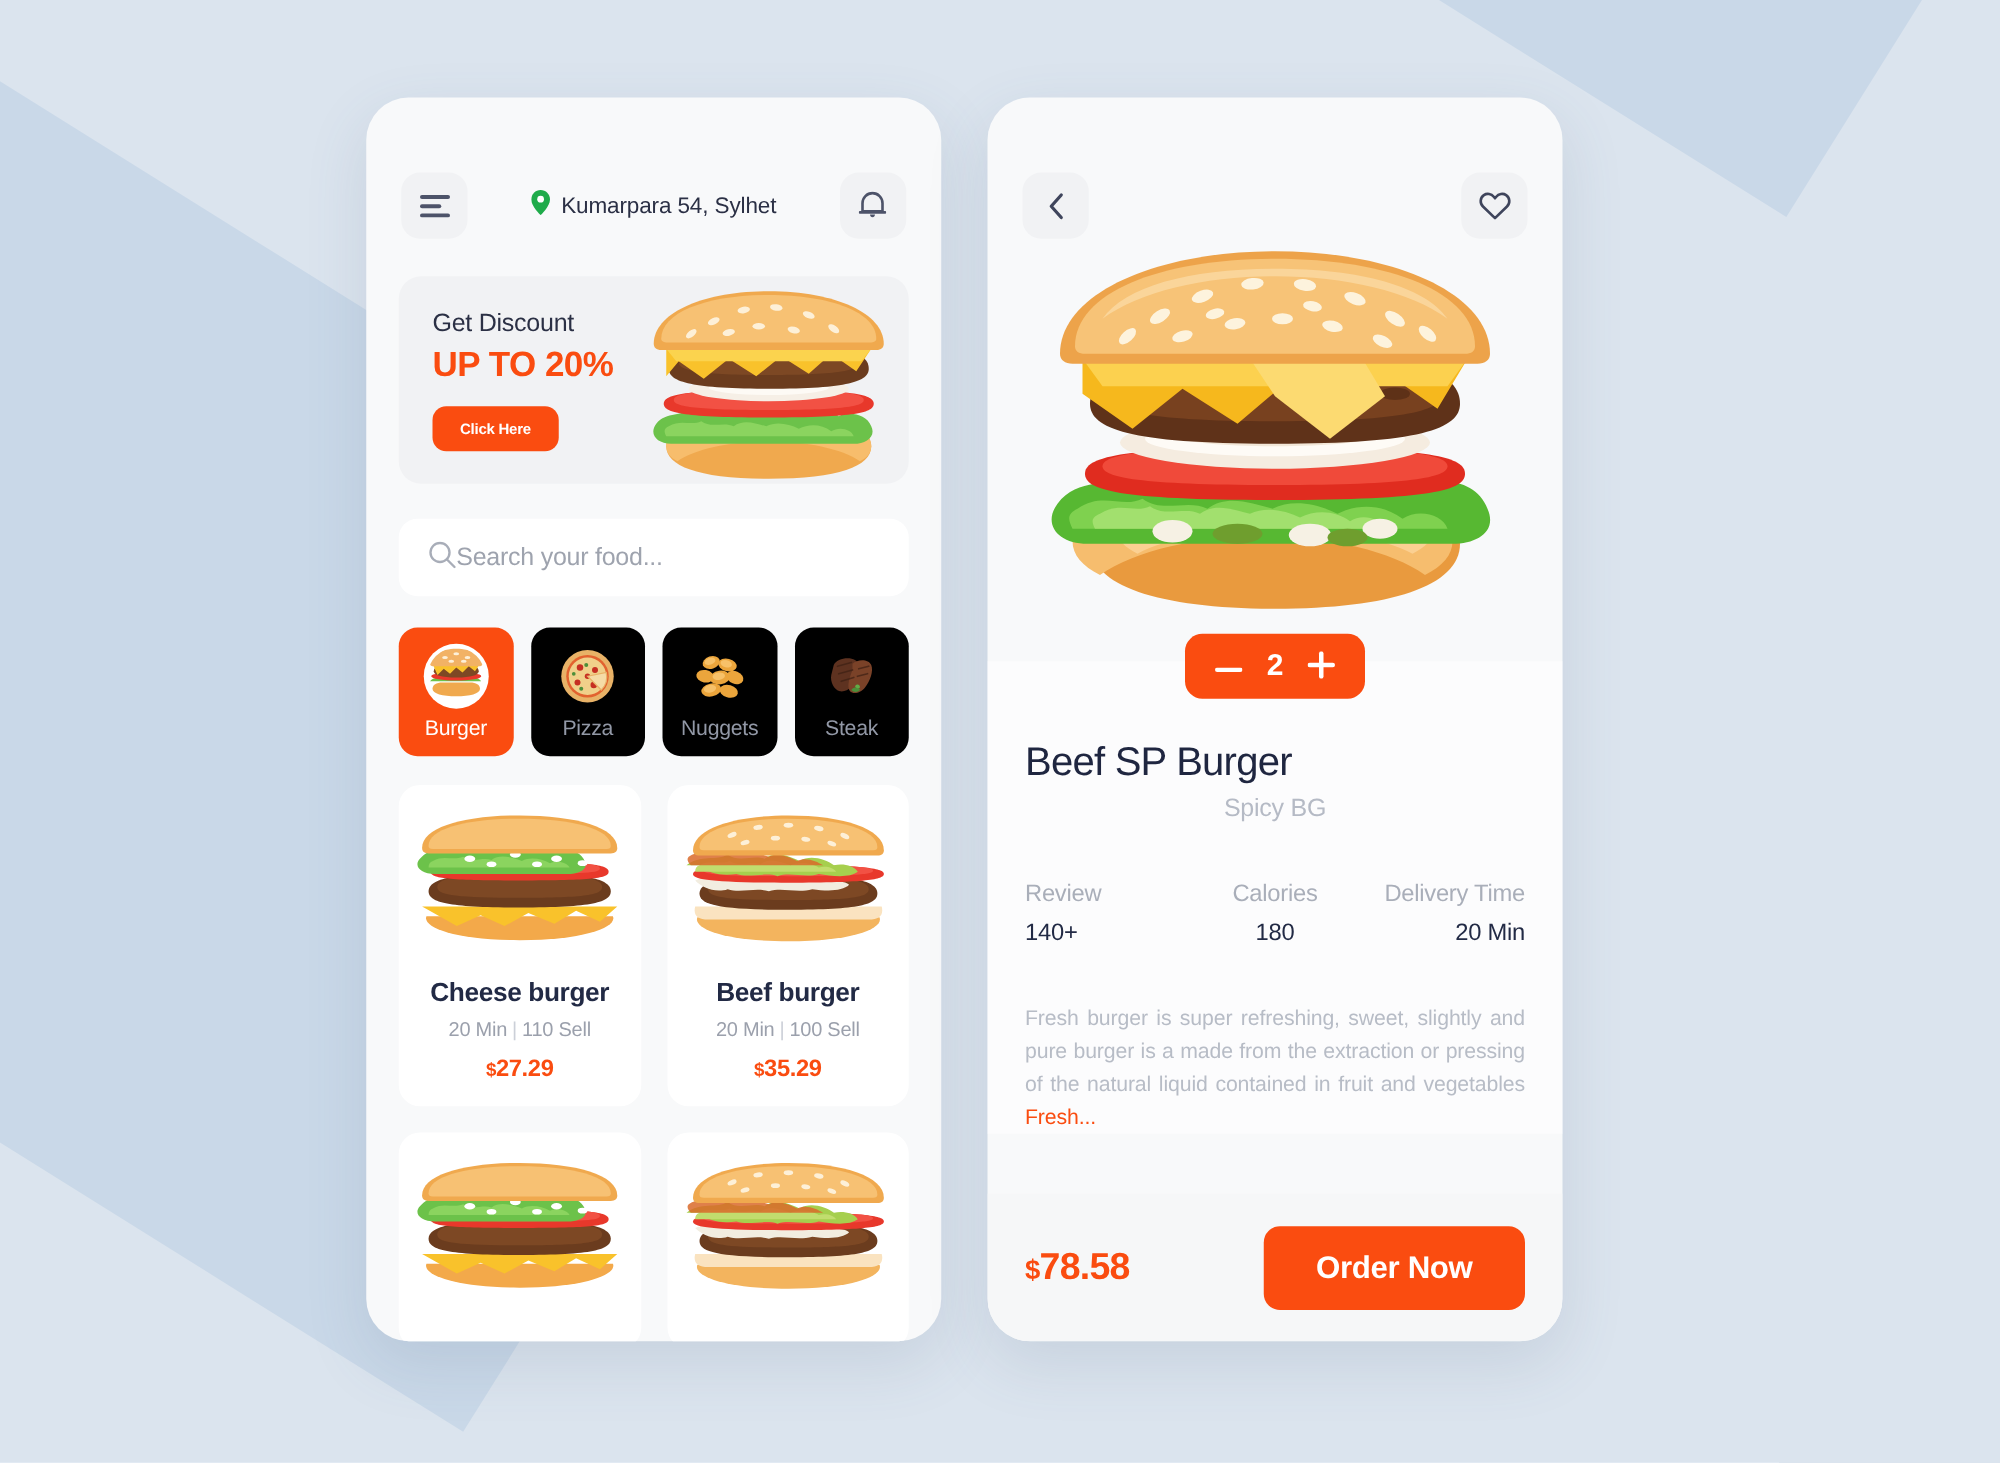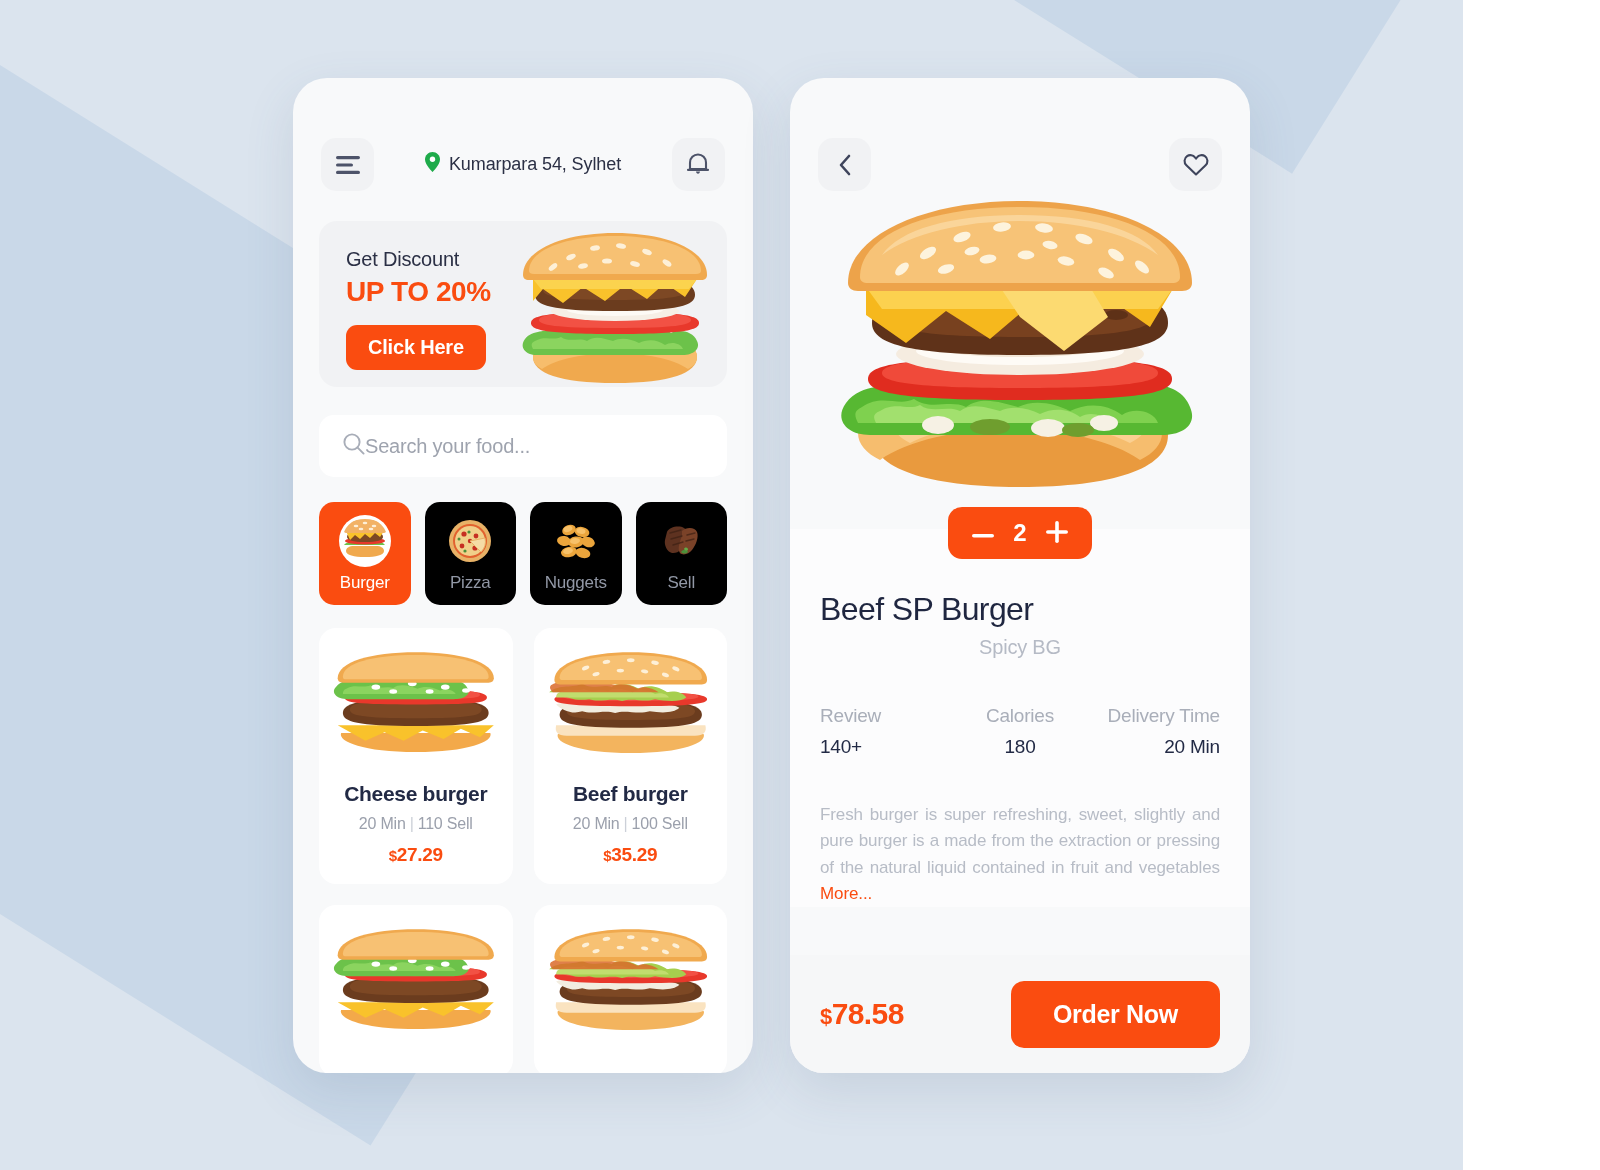--- a/index.html
+++ b/index.html
@@ -6,21 +6,21 @@
 
   html, body {
     width: 1600px;
     height: 1170px;
     overflow: hidden;
     font-family: "Liberation Sans", sans-serif;
   }
 
   #stage {
     position: relative;
-    width: 1463px;
+    width: 1600px;
     height: 1170px;
     background: #dbe4ee;
     overflow: hidden;
   }
 
   
   .bg-band {
     position: absolute;
     pointer-events: none;
   }
@@ -107,21 +107,21 @@
     font-weight: bold;
     color: #fa4c10;
     margin-top: 5px;
     letter-spacing: -0.4px;
   }
   .cta {
     display: inline-block;
     margin-top: 17px;
     background: #fa4c10;
     color: #ffffff;
-    font-size: 20px;
+    font-size: 12px;
     font-weight: bold;
     padding: 11px 22px;
     border-radius: 11px;
     border: none;
     cursor: pointer;
     letter-spacing: -0.2px;
     text-align: center;
   }
   .banner-burger {
     position: absolute;
@@ -535,21 +535,21 @@
               <line x1="12" y1="15" x2="23" y2="12"></line>
               <line x1="13" y1="21" x2="24" y2="18"></line>
               <line x1="15" y1="27" x2="25" y2="24"></line>
               <line x1="29" y1="17" x2="37" y2="15"></line>
               <line x1="28" y1="23" x2="36" y2="21"></line>
             </g>
             <path d="M23 34c2-3 6-3 7 0-2 2-5 2-7 0Z" fill="#4c8f3a"></path>
             <path d="M26 31c1-2 4-2 4 1-1 1-3 1-4-1Z" fill="#62ab47"></path>
           </svg>
         </span>
-        <span class="cat-label">Sell</span>
+        <span class="cat-label">Steak</span>
       </button>
     </div>
 
     <div class="grid">
 
       <div class="card">
         <span class="card-img">
           <svg viewBox="0 0 200 130" width="100%" height="130" preserveAspectRatio="xMidYMid meet">
             <path d="M14 95h172c4 10-26 22-86 22s-90-12-86-22Z" fill="#f3a94a"></path>
             <path d="M10 86h180l-16 14-22-10-20 12-24-10-22 12-22-10-22 10Z" fill="#f9c22b"></path>
@@ -796,21 +796,21 @@
         <div class="stat">
           <div class="stat-label">Calories</div>
           <div class="stat-value">180</div>
         </div>
         <div class="stat">
           <div class="stat-label">Delivery Time</div>
           <div class="stat-value">20 Min</div>
         </div>
       </div>
 
-      <div class="desc"><span>Fresh burger is super refreshing, sweet, slightly and pure burger is a made from the extraction or pressing of the natural liquid contained in fruit and vegetables </span><span class="more">More...</span></div>
+      <div class="desc"><span>Fresh burger is super refreshing, sweet, slightly and pure burger is a made from the extraction or pressing of the natural liquid contained in fruit and vegetables </span><span class="more">Fresh...</span></div>
     </div>
 
     <div class="footer">
       <div class="total">
         <span class="cur">$</span><span>78.58</span>
       </div>
       <button class="order-btn">Order Now</button>
     </div>
   </div>
 

